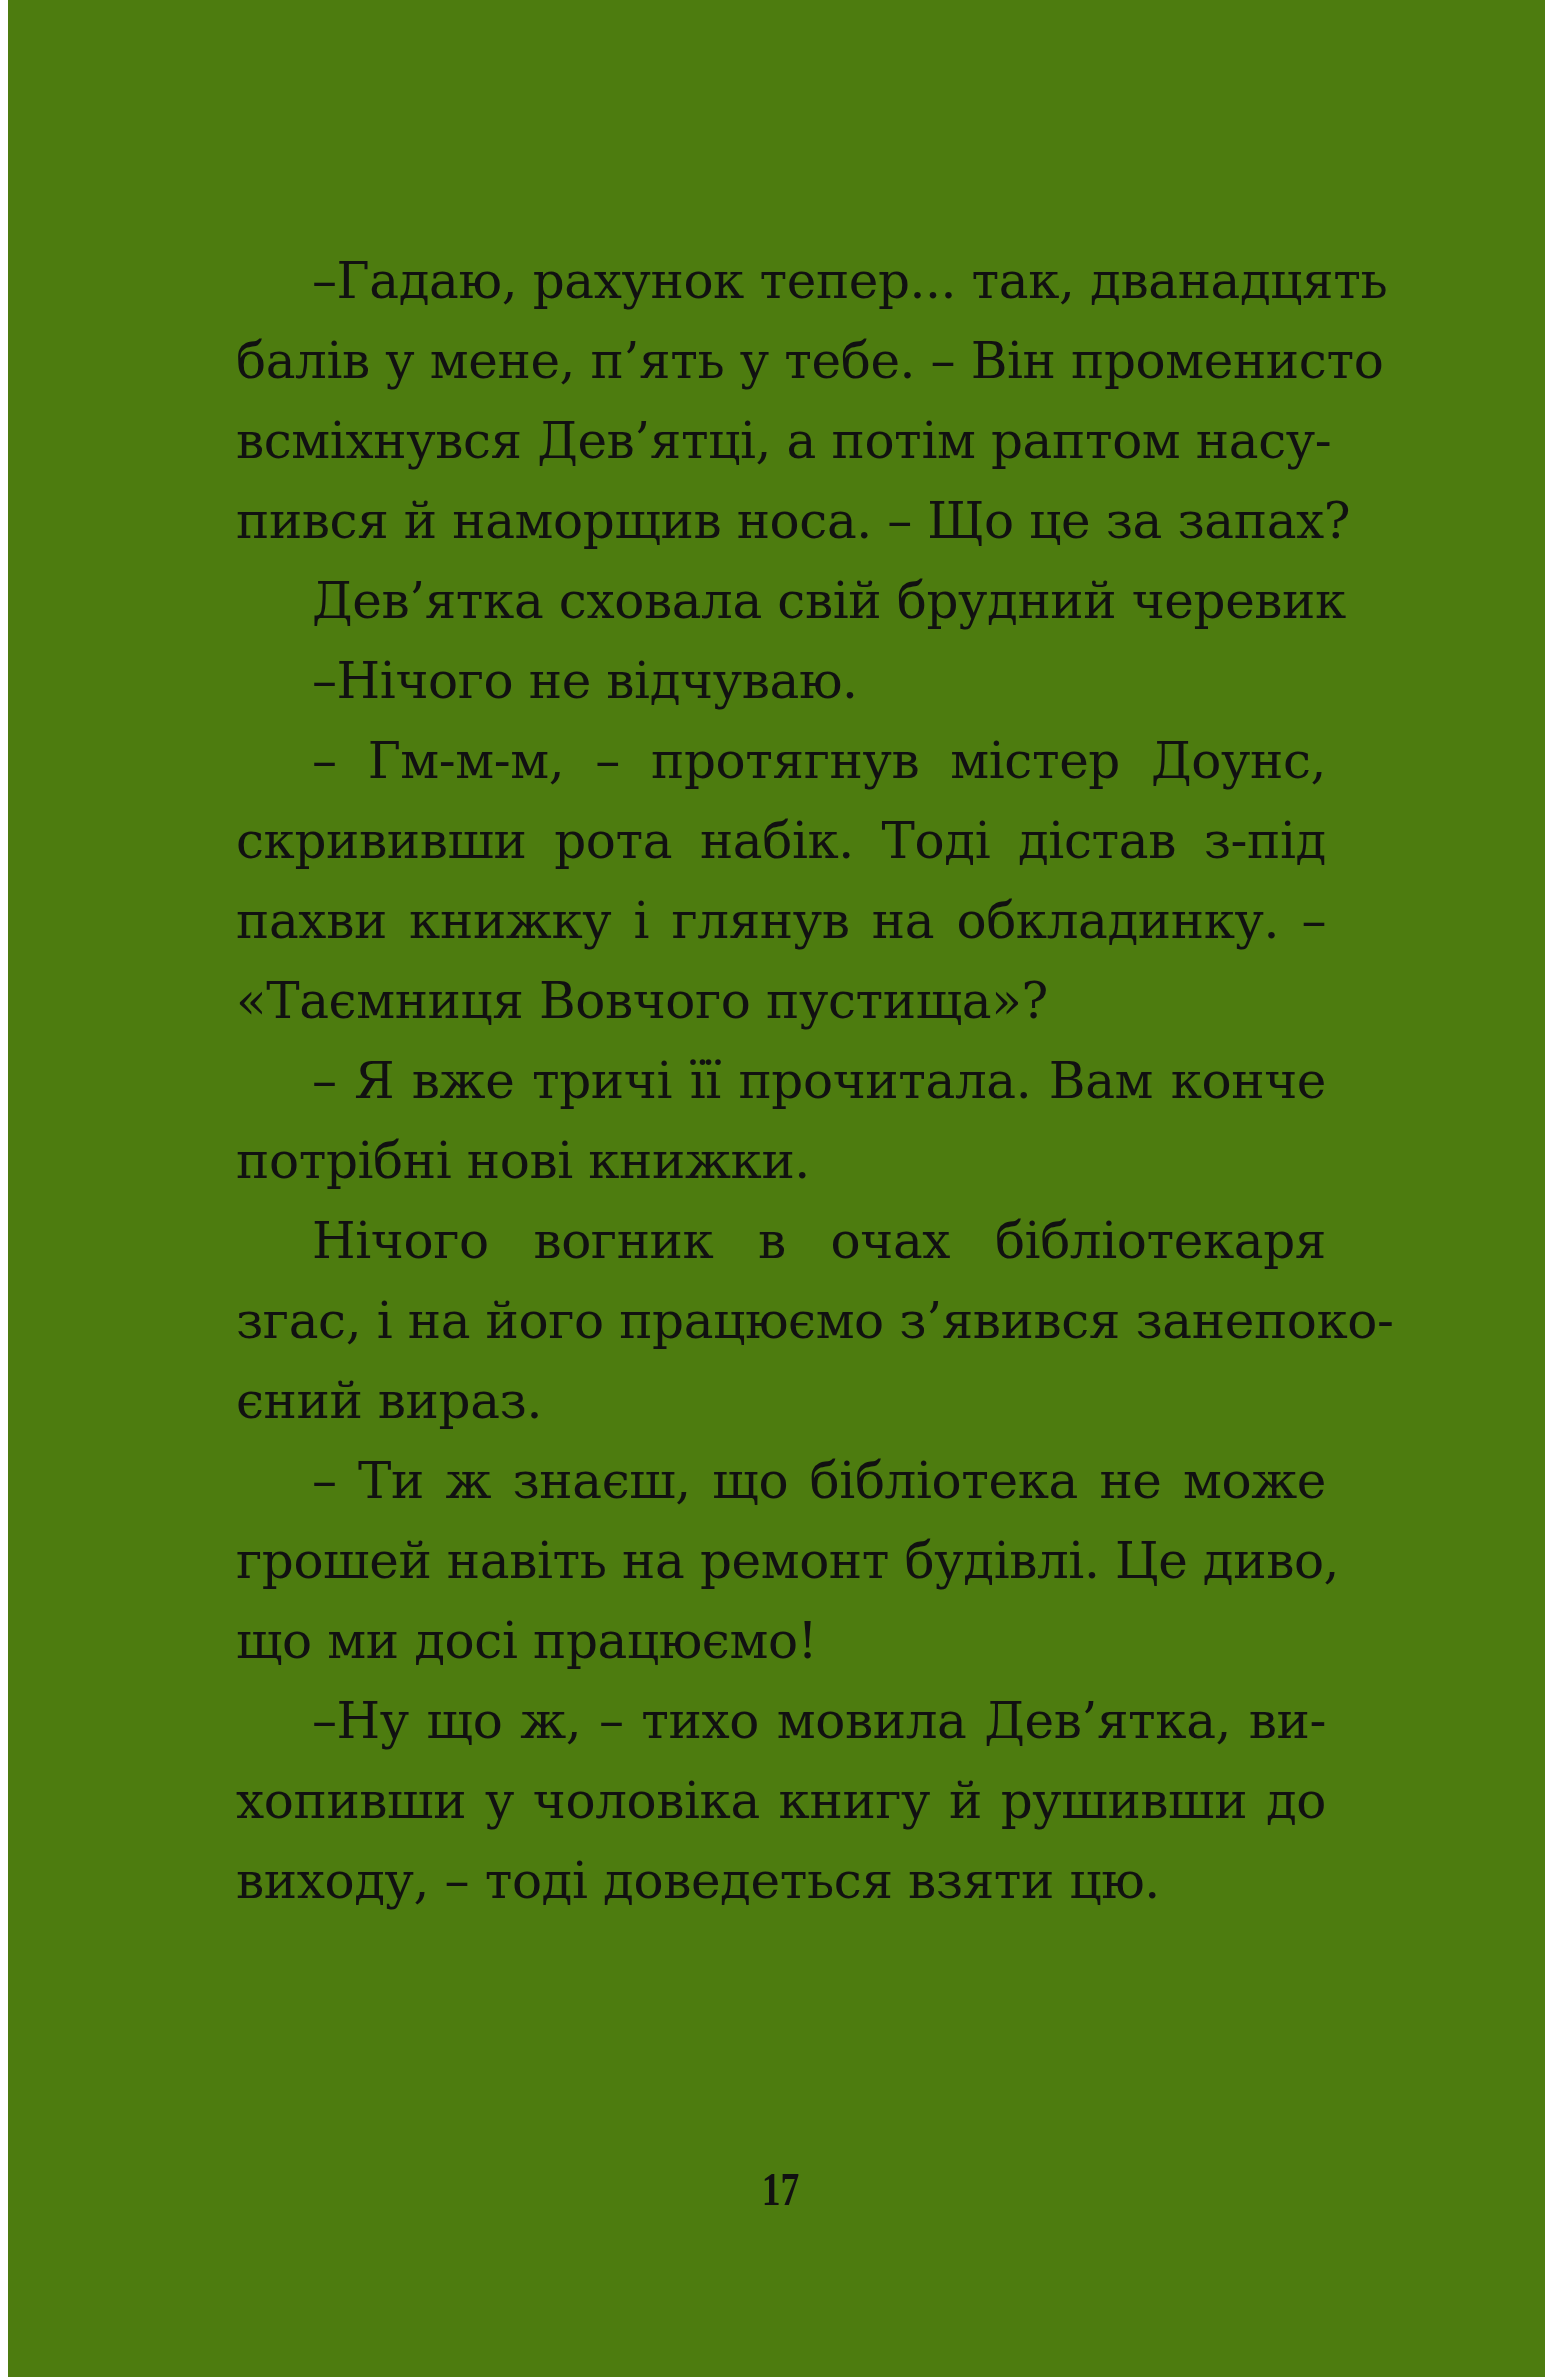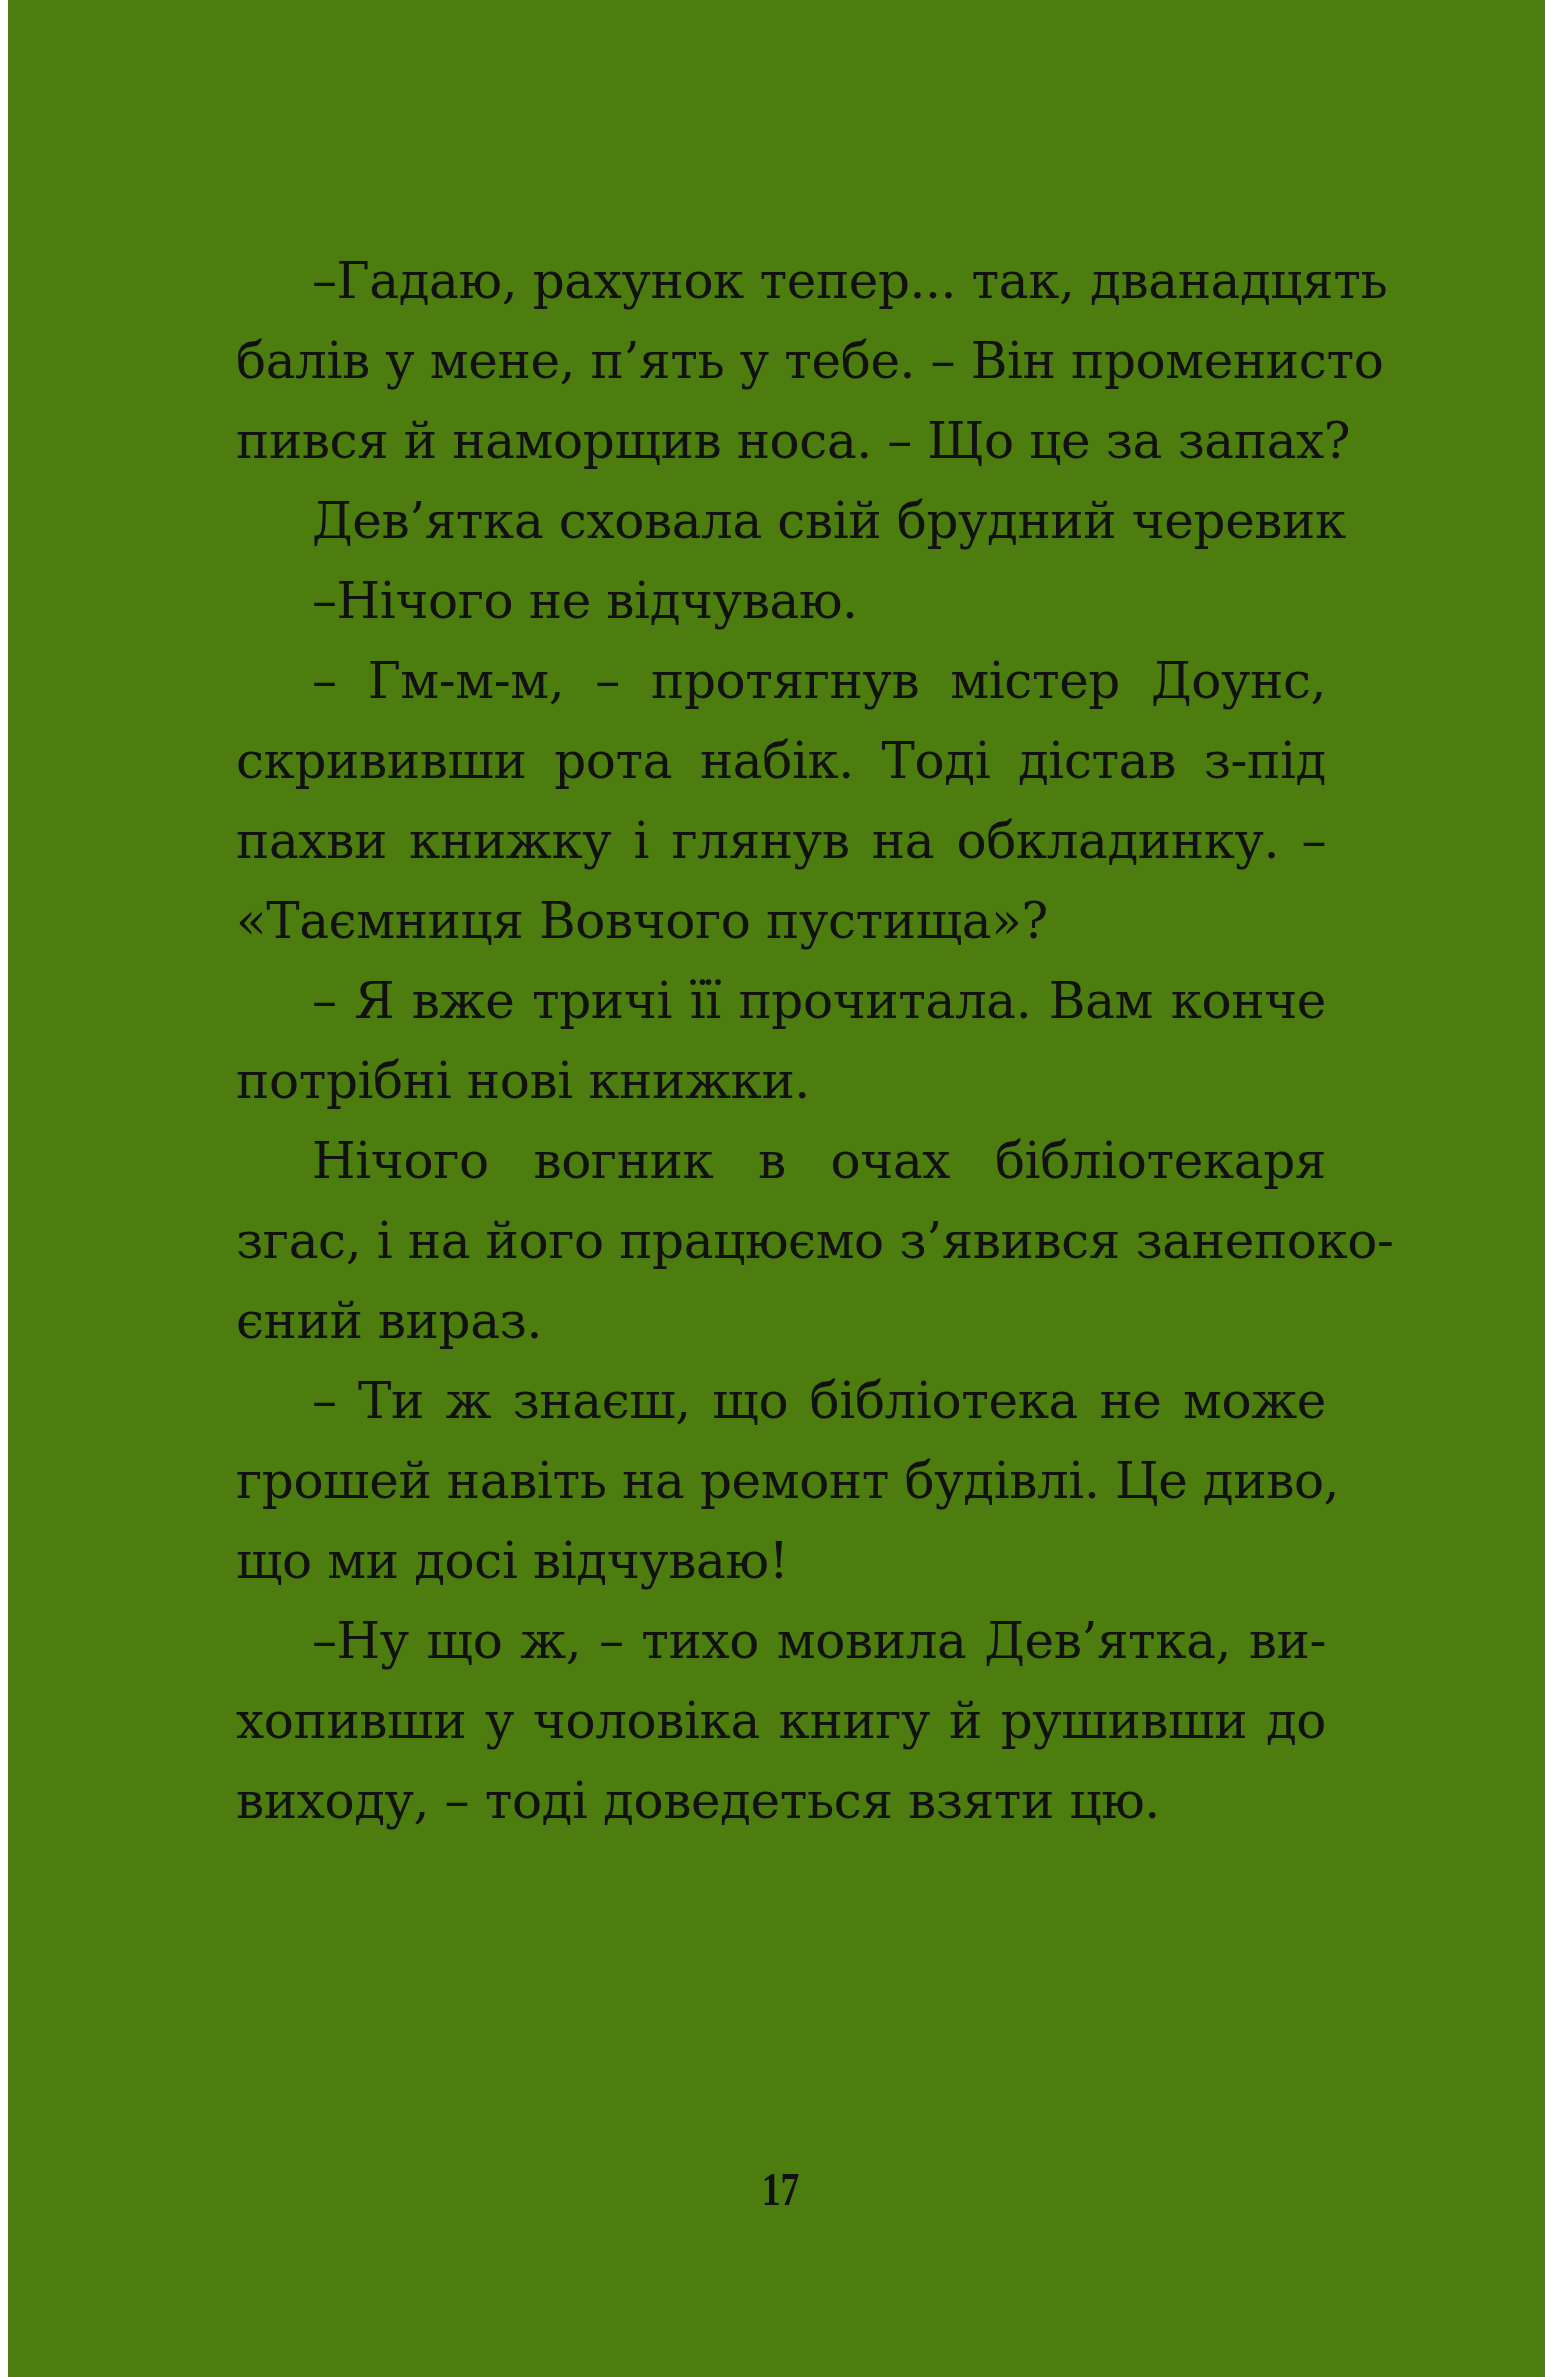--- a/index.html
+++ b/index.html
@@ -58,35 +58,36 @@
     color: #111111;
   }
 </style>
 </head>
 <body>
 
 <div class="page">
   <div class="text-block">
     <span class="line indent">–Гадаю, рахунок тепер... так, дванадцять</span>
     <span class="line">балів у мене, п’ять у тебе. – Він променисто</span>
+    <span class="line">всміхнувся Дев’ятці, а потім раптом насу-</span>
     <span class="line last">пився й наморщив носа. – Що це за запах?</span>
     <span class="line indent">Дев’ятка сховала свій брудний черевик</span>
     <span class="line indent last">–Нічого не відчуваю.</span>
     <span class="line indent">– Гм-м-м, – протягнув містер Доунс,</span>
     <span class="line">скрививши рота набік. Тоді дістав з-під</span>
     <span class="line">пахви книжку і глянув на обкладинку. –</span>
     <span class="line last">«Таємниця Вовчого пустища»?</span>
     <span class="line indent">– Я вже тричі її прочитала. Вам конче</span>
     <span class="line last">потрібні нові книжки.</span>
     <span class="line indent">Нічого вогник в очах бібліотекаря</span>
     <span class="line">згас, і на його працюємо з’явився занепоко-</span>
     <span class="line last">єний вираз.</span>
     <span class="line indent">– Ти ж знаєш, що бібліотека не може</span>
     <span class="line">грошей навіть на ремонт будівлі. Це диво,</span>
-    <span class="line last">що ми досі відчуваю!</span>
+    <span class="line last">що ми досі працюємо!</span>
     <span class="line indent">–Ну що ж, – тихо мовила Дев’ятка, ви-</span>
     <span class="line">хопивши у чоловіка книгу й рушивши до</span>
     <span class="line last">виходу, – тоді доведеться взяти цю.</span>
   </div>
 
   <div class="page-number">17</div>
 </div>
 
 
 </body></html>

